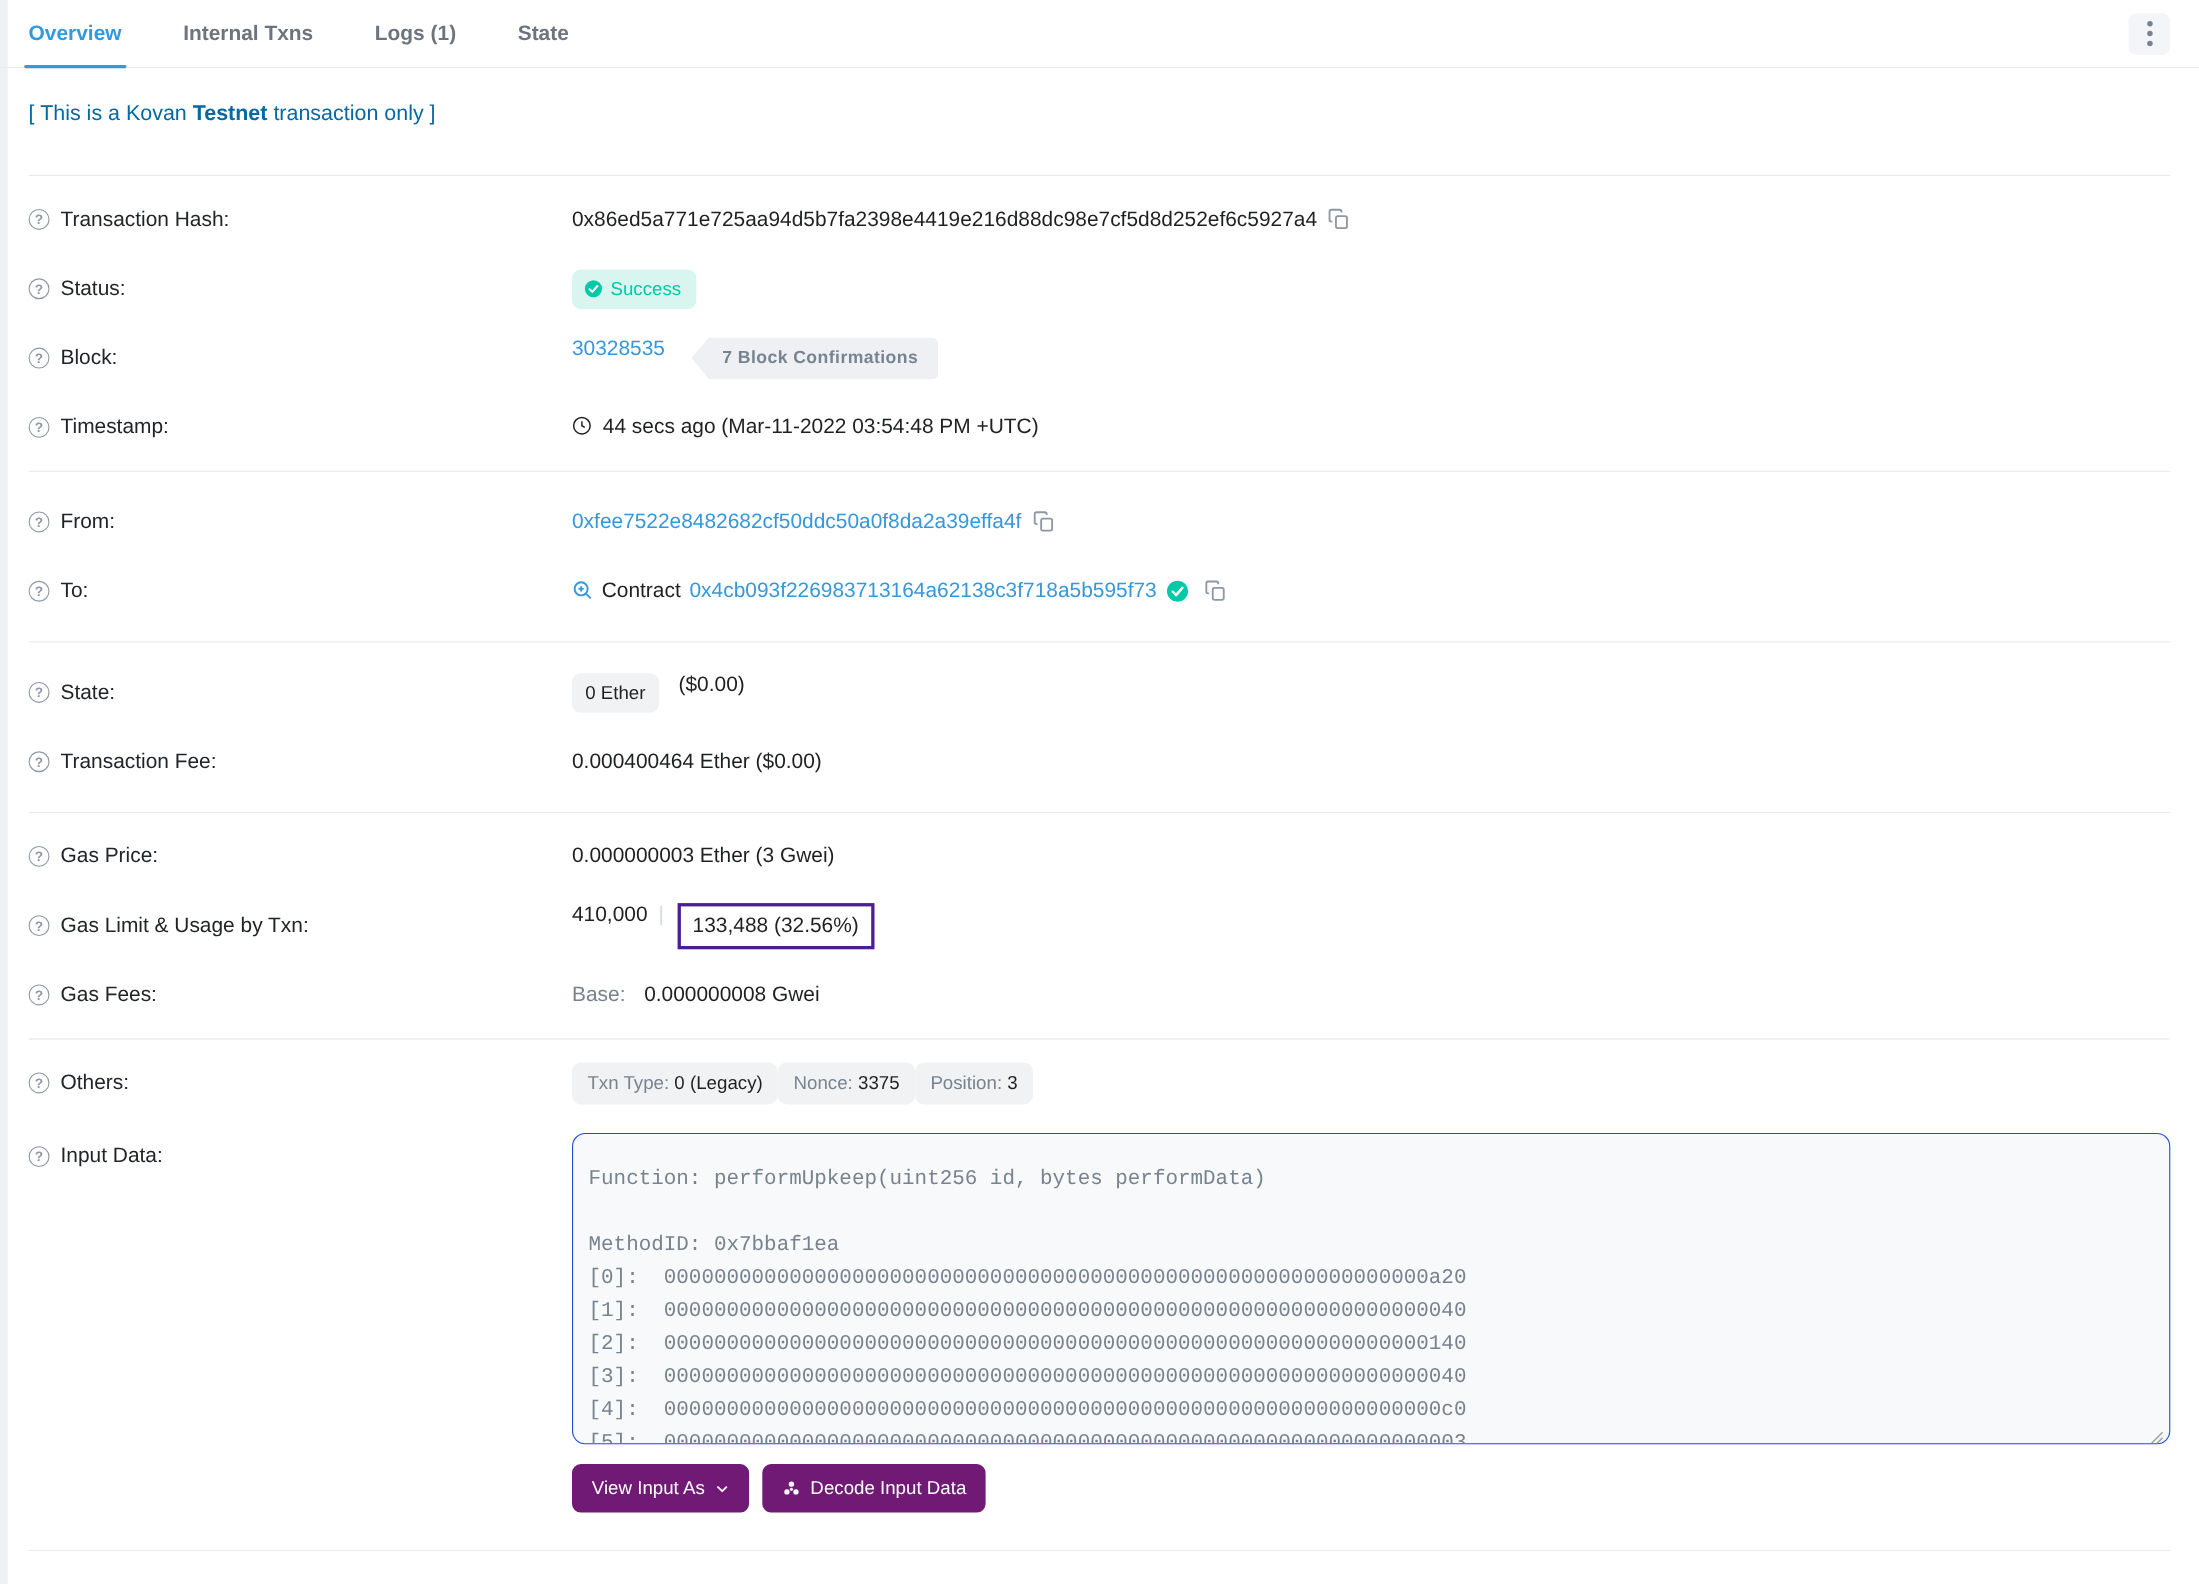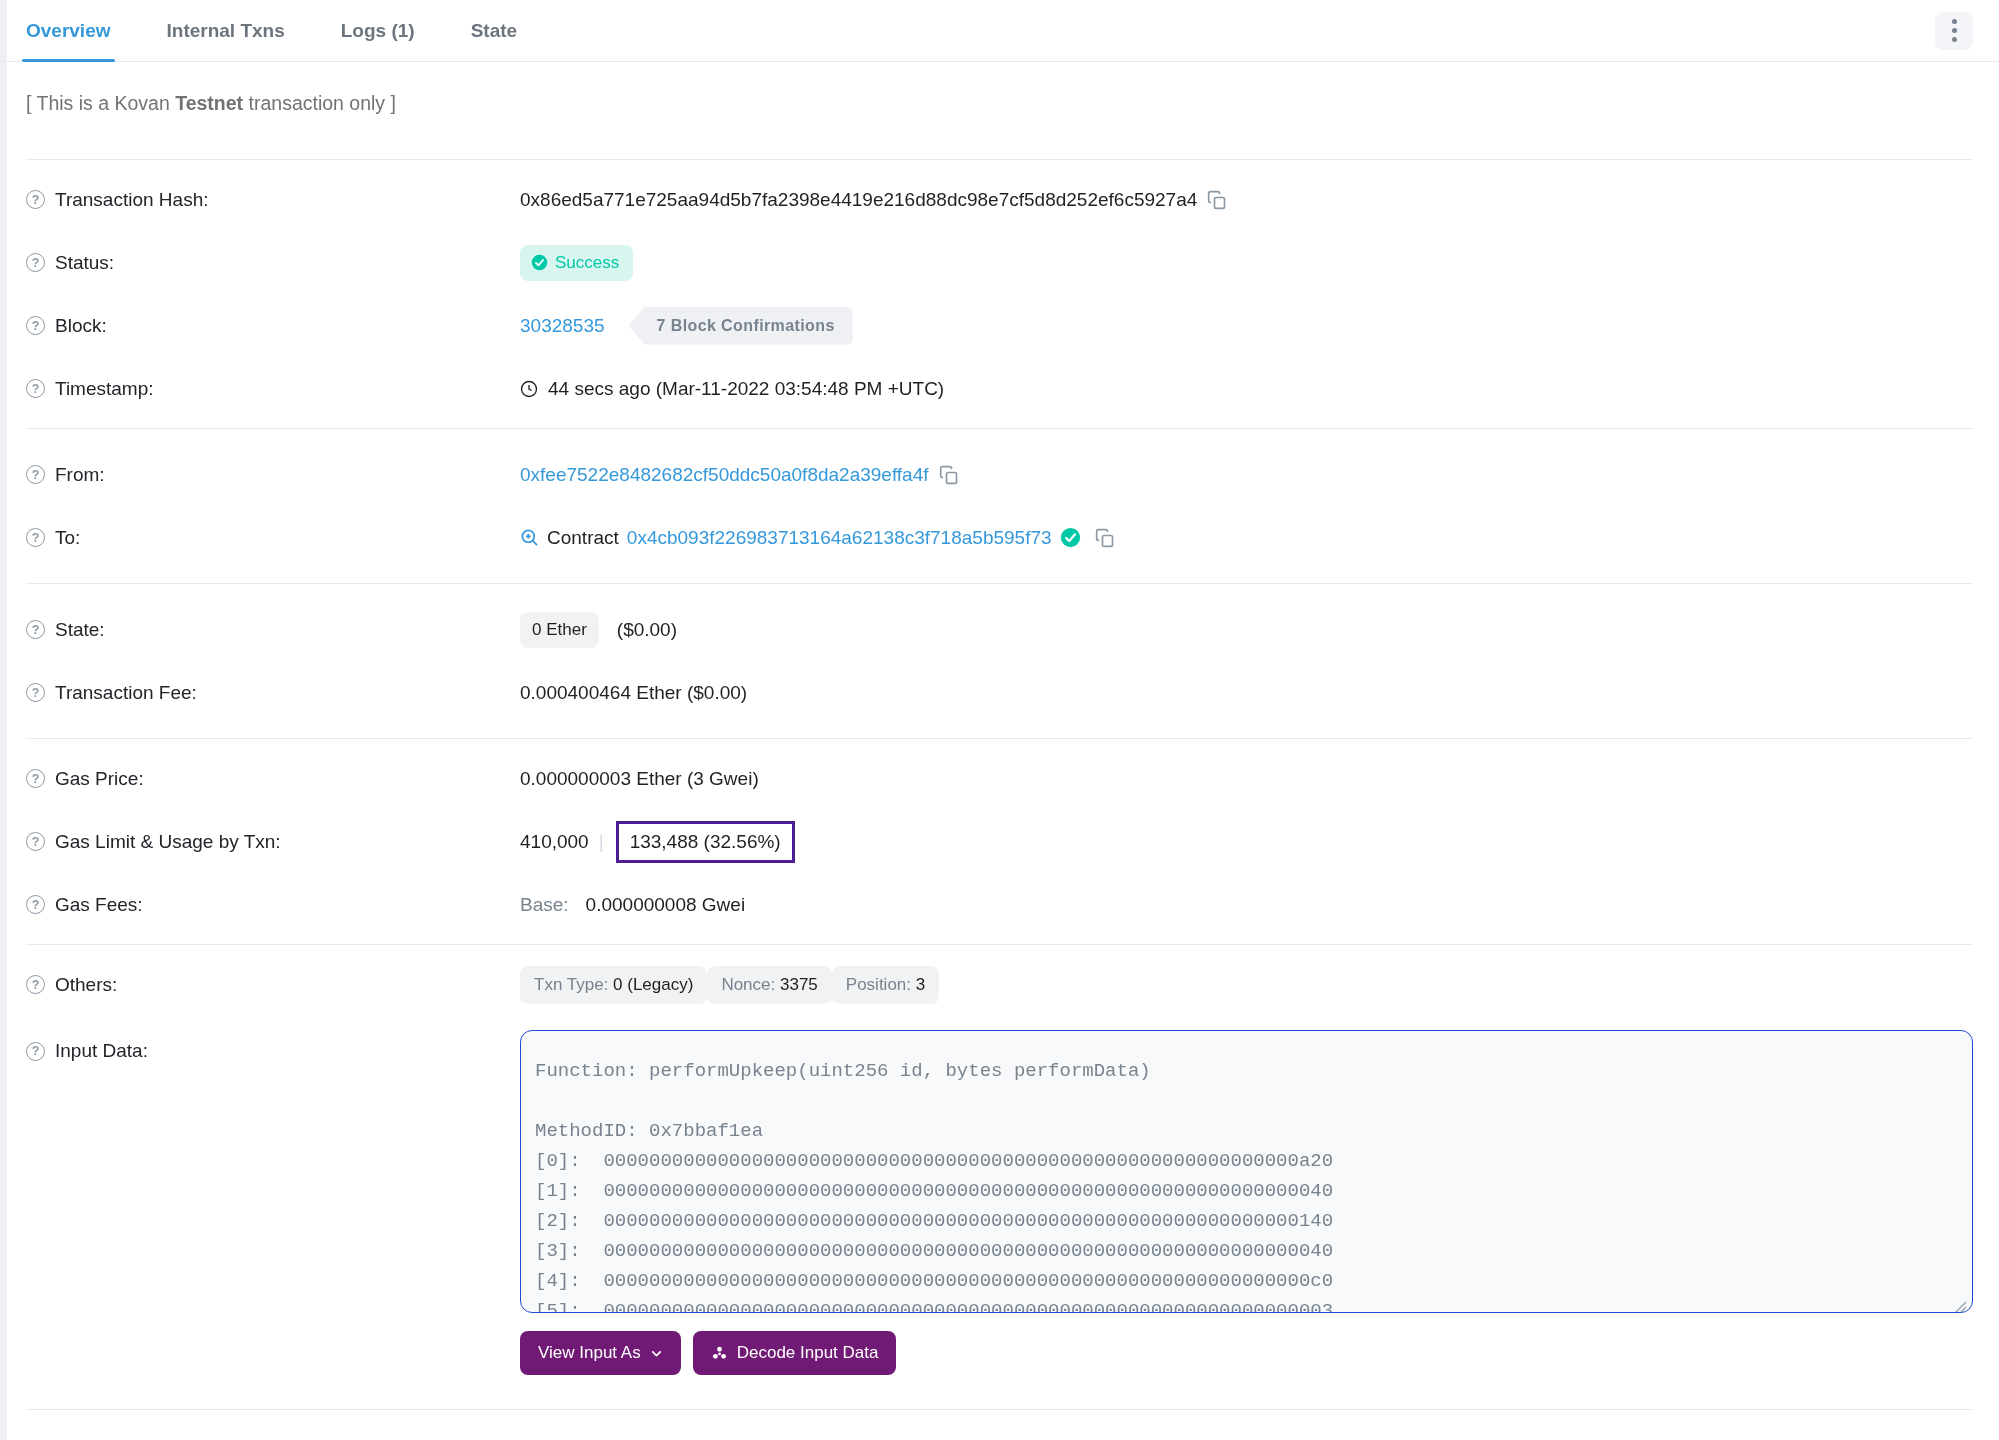--- a/index.html
+++ b/index.html
@@ -15,34 +15,34 @@
     color:#6c757e; cursor:pointer; position:relative; }
   .tab.active { color:#3498db; }
   .tab.active::after { content:""; position:absolute; left:-4px; right:-4px; bottom:-1px;
     height:3px; background:#3498db; border-radius:2px; }
   .kebab-btn { margin-left:auto; align-self:center; width:38px; height:38px; background:#f4f5f8;
     border-radius:8px; display:flex; flex-direction:column; align-items:center; justify-content:center;
     gap:4px; cursor:pointer; }
   .kebab-btn i { width:5px; height:5px; border-radius:50%; background:#77838f; }
 
   
-  .notice { padding:30px 26px 44px; color:#737373; font-size:19.5px; }
+  .notice { padding:30px 26px 44px; color:#0369a1; font-size:19.5px; }
   .notice b { font-weight:700; }
 
   hr.divider { border:none; border-top:1px solid #e7eaf3; margin:0 26px; }
 
   
   .section { padding:8px 0; }
   .row { display:flex; align-items:center; min-height:63px; padding:0 26px; }
   .row.top-align { align-items:flex-start; }
   .row-label { width:494px; flex-shrink:0; display:flex; align-items:center; gap:10px; color:#212529; }
   .qicon { width:19px; height:19px; border:1.5px solid #8c98a4; border-radius:50%;
     color:#8c98a4; font-size:12.5px; font-weight:700; display:inline-flex; align-items:center;
     justify-content:center; flex-shrink:0; }
-  .row-value { display:flex; align-items:center; gap:10px; flex-wrap:wrap; }
+  .row-value { display:flex; align-items:flex-start; gap:10px; flex-wrap:wrap; }
 
   .link { color:#3498db; text-decoration:none; cursor:pointer; }
   .icon-btn { display:inline-flex; align-items:center; cursor:pointer; }
 
   
   .badge-success { display:inline-flex; align-items:center; gap:7px; background:#d8f6ef;
     color:#00c9a7; font-size:17px; font-weight:500; padding:8px 14px 8px 11px; border-radius:8px; }
 
   
   .badge-confirm { background:#eef0f3; color:#77838f; font-size:16px; font-weight:600;

